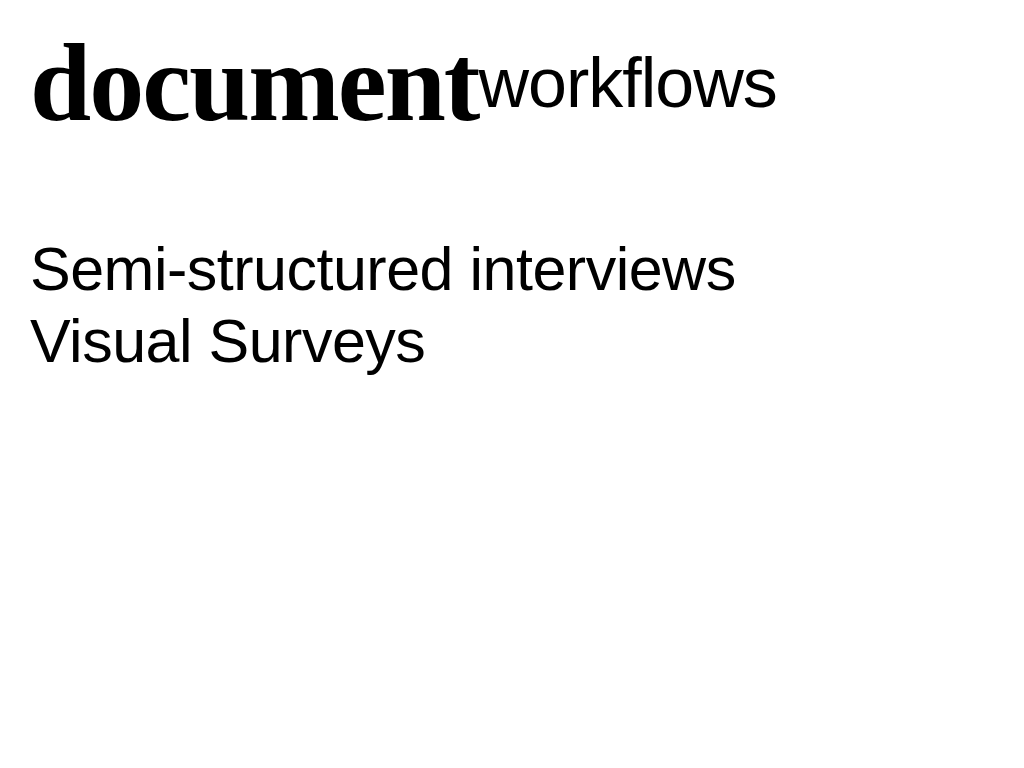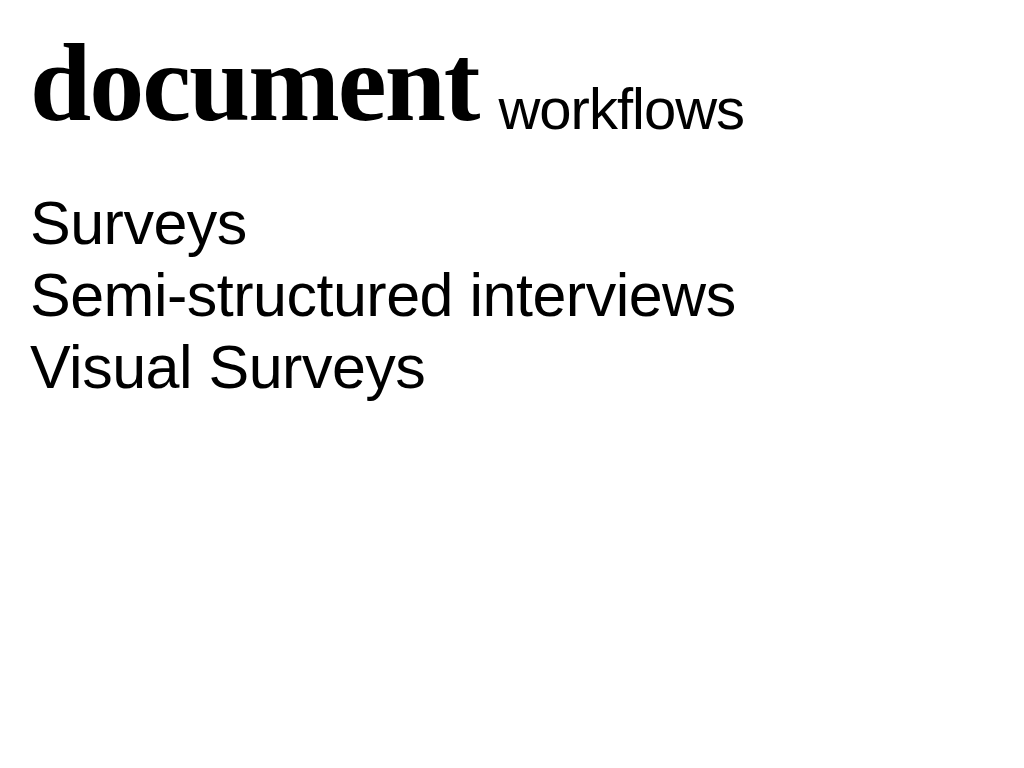--- a/index.html
+++ b/index.html
@@ -11,34 +11,33 @@
       width: 1024px;
       height: 768px;
       background: #ffffff;
       font-family: "Helvetica Neue", Helvetica, Arial, sans-serif;
       color: #000000;
       padding: 28px 30px;
       overflow: hidden;
     }
     .heading-row {
       display: flex;
-      align-items: flex-end;
-      gap: 20px;
-      margin-bottom: 50px;
+      align-items: center;
+      margin-bottom: 96px;
     }
     .title-bold {
       font-size: 110px;
       font-weight: 900;
       letter-spacing: -2px;
       line-height: 1;
       font-family: "Rockwell Extra Bold", "Rockwell", "Roboto Slab", "Georgia", serif;
       font-stretch: condensed;
     }
     .title-light {
-      font-size: 58px;
+      font-size: 70px;
       font-weight: 400;
       line-height: 1;
       letter-spacing: -1px;
     }
     .list {
       display: flex;
       flex-direction: column;
     }
     .list-item {
       font-size: 61px;
@@ -49,16 +48,15 @@
   </style>
 </head>
 <body>
 
 <div class="heading-row">
   <span class="title-bold">document</span>
   <span class="title-light">workflows</span>
 </div>
 
 <div class="list">
-  <div class="list-item">Surveys</div>
   <div class="list-item">Semi-structured interviews</div>
   <div class="list-item">Visual Surveys</div>
 </div>
 
 </body></html>

